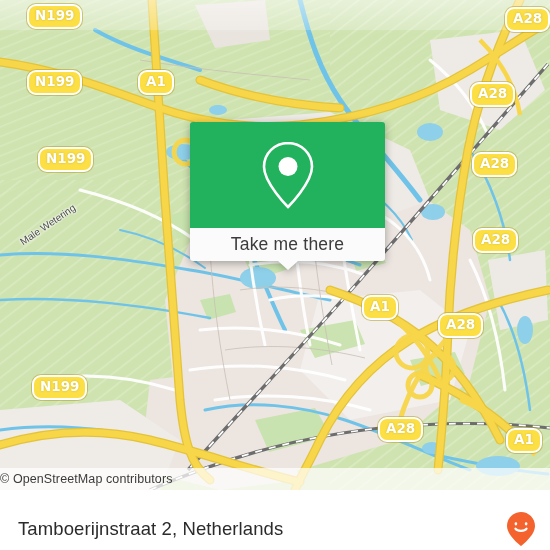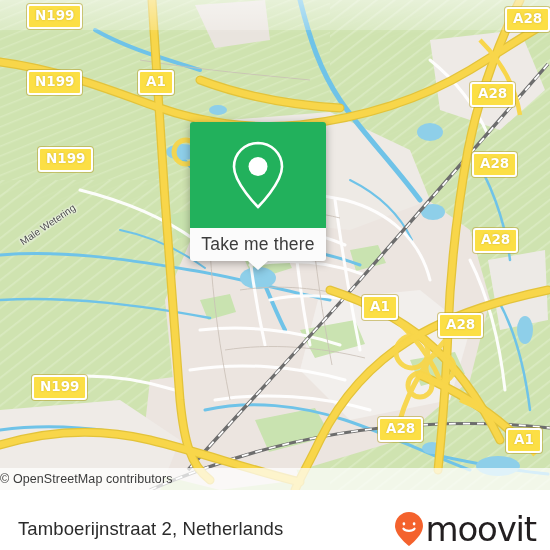--- a/index.html
+++ b/index.html
@@ -20,21 +20,21 @@
     background:rgba(255,255,255,0.72);
     display:flex;align-items:center;
   }
   .attrib span{
     font-size:12.5px;color:#3b3b3b;padding-left:0;letter-spacing:.1px;
     font-family:"Liberation Sans","DejaVu Sans",sans-serif;
   }
 
   
   .card{
-    position:absolute;left:190px;top:122px;width:136px;
+    position:absolute;left:190px;top:122px;width:195px;
     filter:drop-shadow(0 2px 4px rgba(0,0,0,.32));
     border-radius:22px;
   }
   .card-top{
     height:106px;border-radius:3px 3px 0 0;
     display:flex;align-items:center;justify-content:center;
   }
   .card-bottom{
     height:33px;background:#fbfbfb;border-radius:0 0 3px 3px;
     display:flex;align-items:center;justify-content:center;position:relative;
@@ -62,21 +62,21 @@
   }
   .brand{display:flex;align-items:center;gap:2px;}
   .brand-word{
     font-size:34px;color:#231f20;letter-spacing:-1.2px;line-height:1;
     font-family:"DejaVu Sans","Liberation Sans",sans-serif;font-weight:400;
   }
 
   
   .shield{
     position:absolute;
-    background:#fcdf45;border:2px solid #fff;border-radius:3px;
+    background:#fcdf45;border:2px solid #fff;border-radius:9px;
     color:#fff;font-weight:bold;font-size:13.5px;line-height:1;
     padding:3px 6px 4px 6px;
     text-shadow:0 0 2px rgba(120,100,0,.35);
     font-family:"DejaVu Sans","Liberation Sans",sans-serif;
     white-space:nowrap;
     box-shadow:0 0 0 1px rgba(180,160,40,.55);
   }
   .wlabel{
     position:absolute;color:#4b4b4b;font-size:10px;white-space:nowrap;
     font-family:"Liberation Sans","DejaVu Sans",sans-serif;
@@ -265,17 +265,16 @@
 
   <div class="footer">
     <span class="footer-title">Tamboerijnstraat 2, Netherlands</span>
     <div class="brand">
       <svg width="30" height="36" viewBox="0 0 30 36">
         <path d="M15 1 C7.3 1 1 7.3 1 15 C1 24.6 15 35 15 35 C15 35 29 24.6 29 15 C29 7.3 22.7 1 15 1 Z" fill="#f4622d"></path>
         <rect x="8.6" y="11.2" width="2.6" height="3.2" rx="1.3" fill="#ffffff"></rect>
         <rect x="18.8" y="11.2" width="2.6" height="3.2" rx="1.3" fill="#ffffff"></rect>
         <path d="M9.4 17.6 C11.4 20.6 18.6 20.6 20.6 17.6" fill="none" stroke="#ffffff" stroke-width="2.1" stroke-linecap="round"></path>
       </svg>
-      <span class="brand-word">moovit</span>
     </div>
   </div>
 
 </div>
 
 </body></html>

